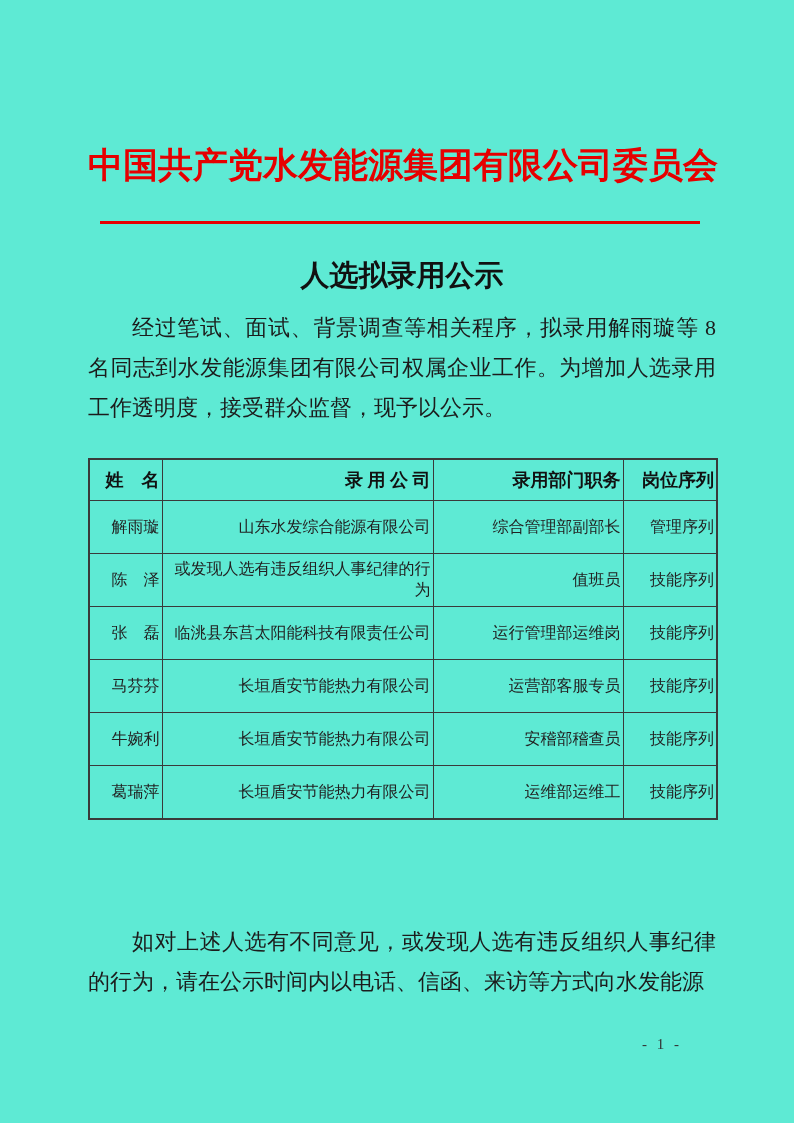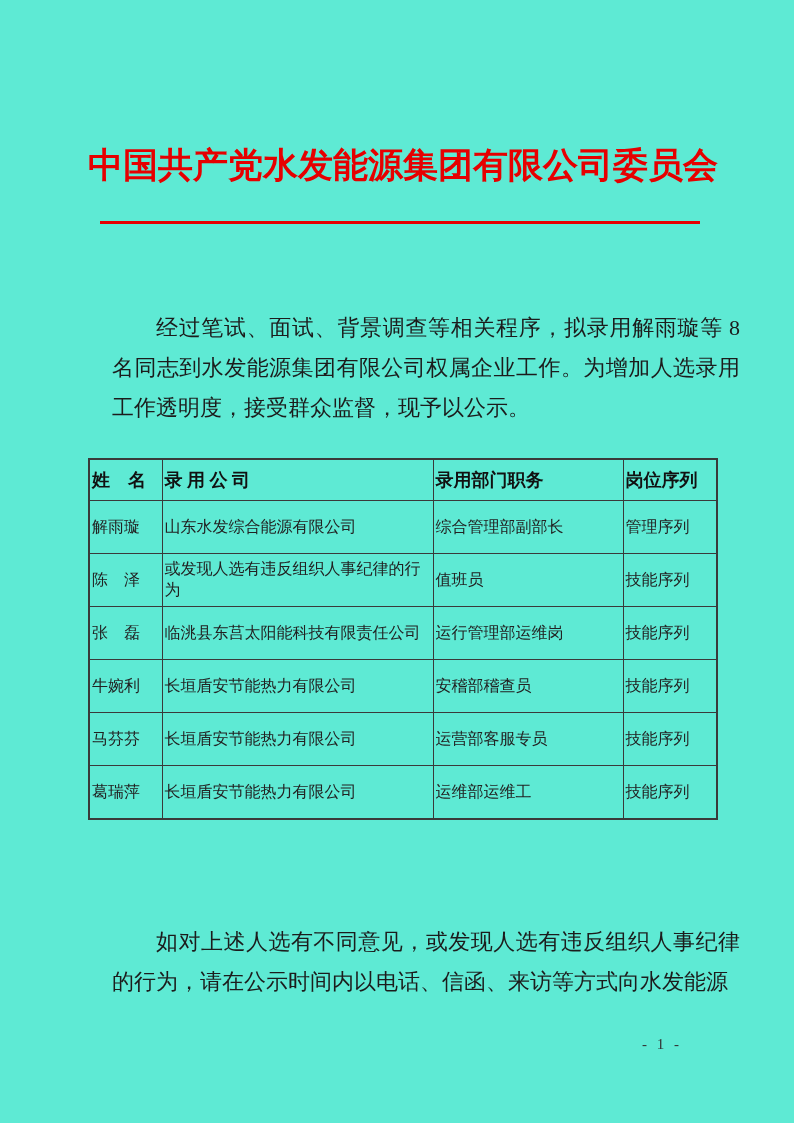--- a/index.html
+++ b/index.html
@@ -51,37 +51,36 @@
   }
   .para {
     position: absolute;
     left: 88px;
     width: 628px;
     font-size: 22px;
     line-height: 40px;
     text-align: justify;
     text-indent: 2em;
     color: #1c1c1c;
-    margin-left: 24px;
   }
   .intro { top: 308px; }
   .closing { top: 922px; }
   .hiring-table {
     position: absolute;
     top: 458px;
     left: 88px;
     width: 628px;
     border-collapse: collapse;
     table-layout: fixed;
     border: 2px solid #3a3a3a;
   }
   .hiring-table th,
   .hiring-table td {
     border: 1px solid #3a3a3a;
-    text-align: left;
+    text-align: right;
     vertical-align: middle;
     padding: 0 2px;
     overflow: hidden;
   }
   .hiring-table th {
     height: 40px;
     font-size: 18px;
     font-weight: bold;
     color: #111111;
   }
@@ -107,20 +106,21 @@
 </style>
 </head>
 <body>
 
 <div class="page">
 
   <div class="org-title">中国共产党水发能源集团有限公司委员会</div>
 
   <div class="divider"></div>
 
+  <div class="notice-title">人选拟录用公示</div>
 
   <div class="para intro">经过笔试、面试、背景调查等相关程序，拟录用解雨璇等 8 名同志到水发能源集团有限公司权属企业工作。为增加人选录用工作透明度，接受群众监督，现予以公示。</div>
 
   <table class="hiring-table">
     <colgroup>
       <col class="col-name">
       <col class="col-company">
       <col class="col-position">
       <col class="col-sequence">
     </colgroup>
@@ -145,29 +145,29 @@
         <td>值班员</td>
         <td>技能序列</td>
       </tr>
       <tr>
         <td>张　磊</td>
         <td>临洮县东莒太阳能科技有限责任公司</td>
         <td>运行管理部运维岗</td>
         <td>技能序列</td>
       </tr>
       <tr>
+        <td>马芬芬</td>
+        <td>长垣盾安节能热力有限公司</td>
+        <td>运营部客服专员</td>
+        <td>技能序列</td>
+      </tr>
+      <tr>
         <td>牛婉利</td>
         <td>长垣盾安节能热力有限公司</td>
         <td>安稽部稽查员</td>
-        <td>技能序列</td>
-      </tr>
-      <tr>
-        <td>马芬芬</td>
-        <td>长垣盾安节能热力有限公司</td>
-        <td>运营部客服专员</td>
         <td>技能序列</td>
       </tr>
       <tr>
         <td>葛瑞萍</td>
         <td>长垣盾安节能热力有限公司</td>
         <td>运维部运维工</td>
         <td>技能序列</td>
       </tr>
     </tbody>
   </table>

